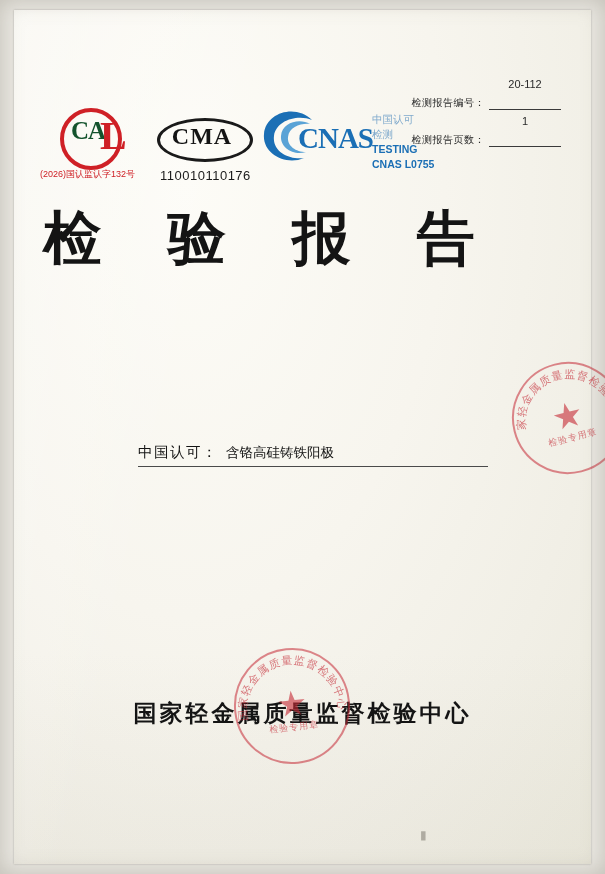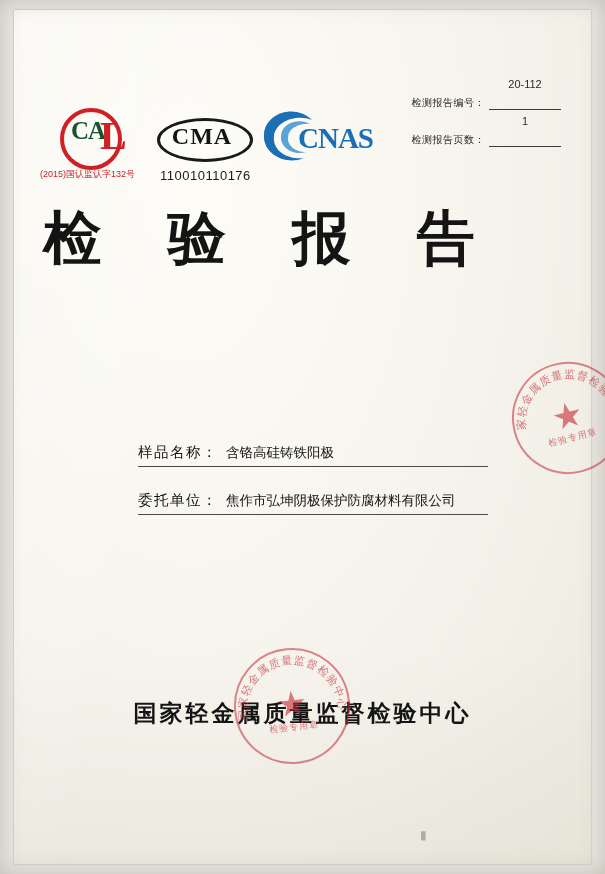--- a/index.html
+++ b/index.html
@@ -323,49 +323,51 @@
       <span class="meta-value">1</span>
     </div>
   </div>
 
   <div class="logos">
 
     <div class="cal-logo">
       <div class="cal-circle"></div>
       <div class="cal-inner">CA</div>
       <div class="cal-L">L</div>
-      <div class="cal-caption">(2015)国认监认字132号</div>
+      <div class="cal-caption">(2026)国认监认字132号</div>
     </div>
 
     <div class="cma-logo">
       <div class="cma-ellipse"></div>
       <div class="cma-text">CMA</div>
     </div>
     <div class="cma-num">110010110176</div>
 
     <div class="cnas-logo">
       <svg class="cnas-swoosh" viewBox="0 0 62 55">
         <path d="M52 10 C36 -6, 6 2, 4 24 C2 44, 26 56, 44 48 C30 50, 12 42, 14 26 C16 10, 38 4, 52 10 Z" fill="#1b6fb5"></path>
         <path d="M50 14 C40 8, 22 12, 21 26 C20 38, 34 46, 46 42 C36 42, 27 36, 28 27 C29 17, 41 13, 50 14 Z" fill="#5aa3d6"></path>
       </svg>
       <div class="cnas-text">CNAS</div>
     </div>
 
+    <div class="cnas-side">
+      <div class="dim">中国认可</div>
+      <div class="dim">检测</div>
+      <div class="strong">TESTING</div>
+      <div class="strong">CNAS L0755</div>
+    </div>
   </div>
 
   <div class="title">检 验 报 告</div>
 
   <div class="fields">
     <div class="field-row">
-      <span class="field-label">样品名称：</span>
+      <span class="field-label">中国认可：</span>
       <span class="field-value">含铬高硅铸铁阳极</span>
-    </div>
-    <div class="field-row">
-      <span class="field-label">委托单位：</span>
-      <span class="field-value">焦作市弘坤阴极保护防腐材料有限公司</span>
     </div>
   </div>
 
   <div class="org">国家轻金属质量监督检验中心</div>
 
   <div class="stamp stamp-1">
     <svg class="ring-text" viewBox="0 0 108 108">
       <defs>
         <path id="arc1" d="M 10,58 A 44,44 0 0 1 98,58"></path>
       </defs>

